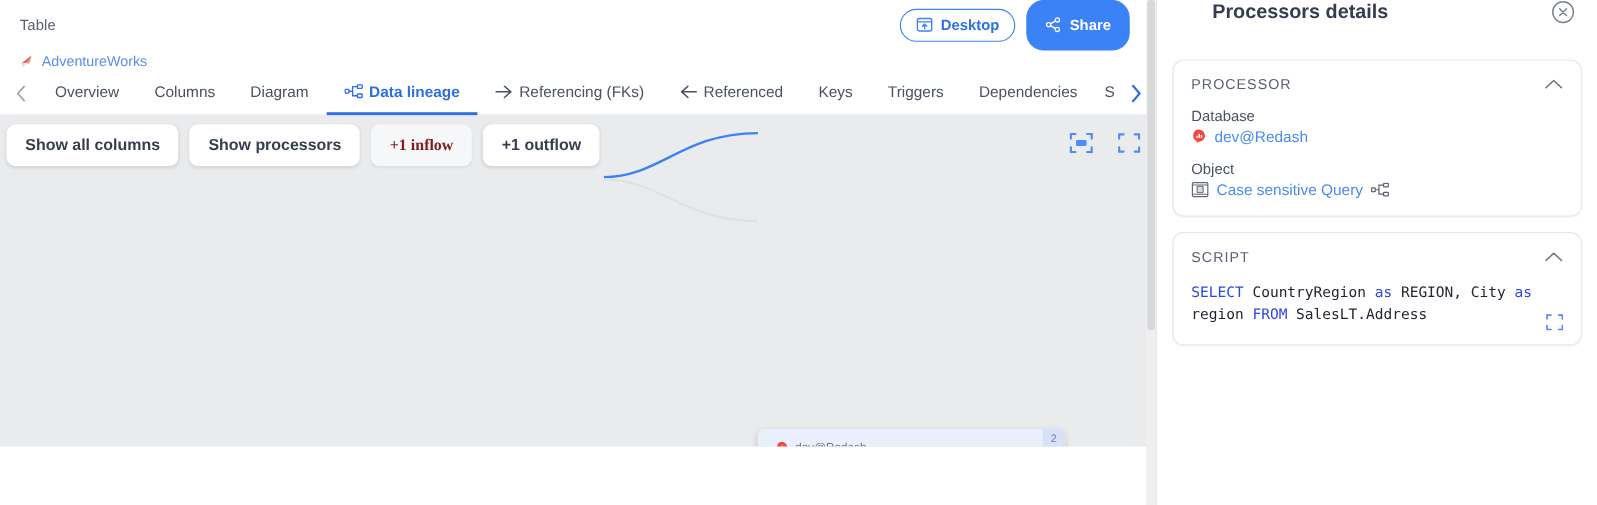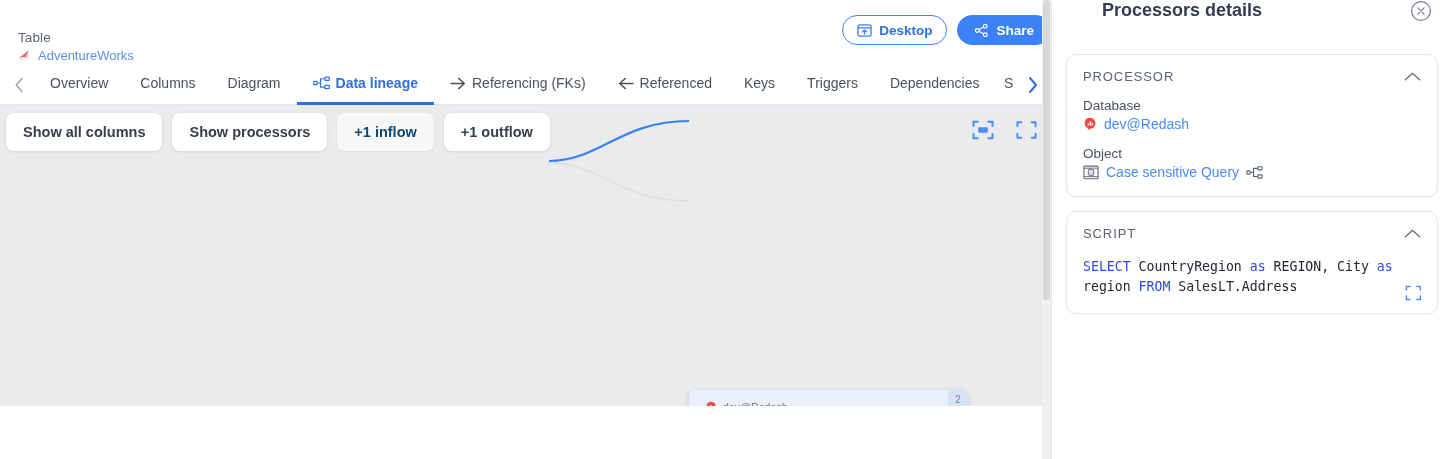--- a/index.html
+++ b/index.html
@@ -16,39 +16,39 @@
   .main {
     position: relative;
     width: 1051px; height: 459px;
     background: #ffffff;
     flex: 0 0 1051px;
     overflow: hidden;
   }
 
   .breadcrumb-row {
     height: 45px;
-    display: flex; align-items: flex-end;
-    padding: 0 0 0 18px;
+    display: flex; align-items: center;
+    padding: 0 24px 0 18px;
   }
   .crumb-type {
     font-size: 13.5px; color: #5b6270; letter-spacing: .1px;
   }
   .top-actions { margin-left: auto; display: flex; align-items: center; gap: 10px; }
 
   .btn-desktop {
     display: flex; align-items: center; gap: 7px;
     height: 30px; padding: 0 14px;
     border: 1px solid #3b82f6; border-radius: 16px;
     background: #fff; color: #2f6fe4;
     font-size: 13.5px; font-weight: 600; cursor: pointer;
     white-space: nowrap;
   }
   .btn-share {
     display: flex; align-items: center; gap: 7px;
-    height: 30px; padding: 0 16px;
+    height: 46px; padding: 0 16px;
     border: 1px solid #3b82f6; border-radius: 16px;
     background: #3b82f6; color: #fff;
     font-size: 13.5px; font-weight: 600; cursor: pointer;
     white-space: nowrap;
   }
 
   .db-row {
     display: flex; align-items: center; gap: 6px;
     padding: 0 0 0 18px; height: 20px;
   }
@@ -102,21 +102,21 @@
     z-index: 5;
   }
   .tbtn {
     height: 38px; padding: 0 17px;
     background: #ffffff; border: none; border-radius: 8px;
     font-size: 14.5px; font-weight: 700; color: #353d4f;
     box-shadow: 0 1px 3px rgba(30,40,60,.12);
     cursor: pointer; white-space: nowrap;
     display: flex; align-items: center; text-align: center;
   }
-  .tbtn.muted { background: #f6f7f8; color: #0c4a6e; box-shadow: 0 1px 2px rgba(30,40,60,.06); }
+  .tbtn.muted { background: #f6f7f8; color: #7f1d1d; box-shadow: 0 1px 2px rgba(30,40,60,.06); font-family: Liberation Serif, serif; }
   .canvas-tools-right { margin-left: auto; display: flex; align-items: center; gap: 22px; }
   .itool { cursor: pointer; display: block; }
 
   
   .node {
     position: absolute;
     border-radius: 6px;
     background: #fff;
     box-shadow: 0 2px 6px rgba(25,35,60,.16);
     overflow: hidden;

